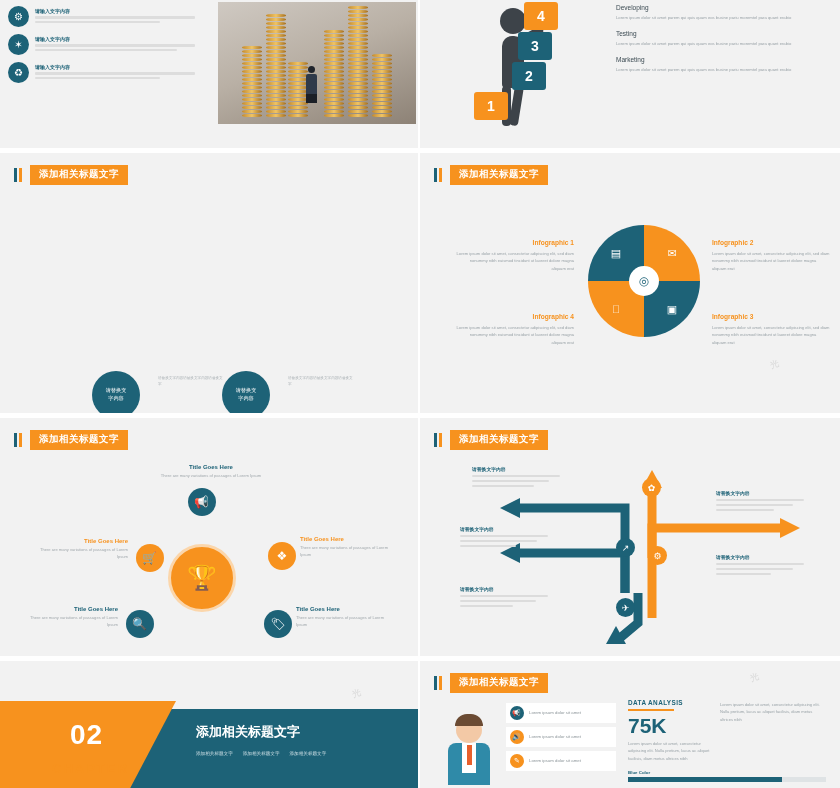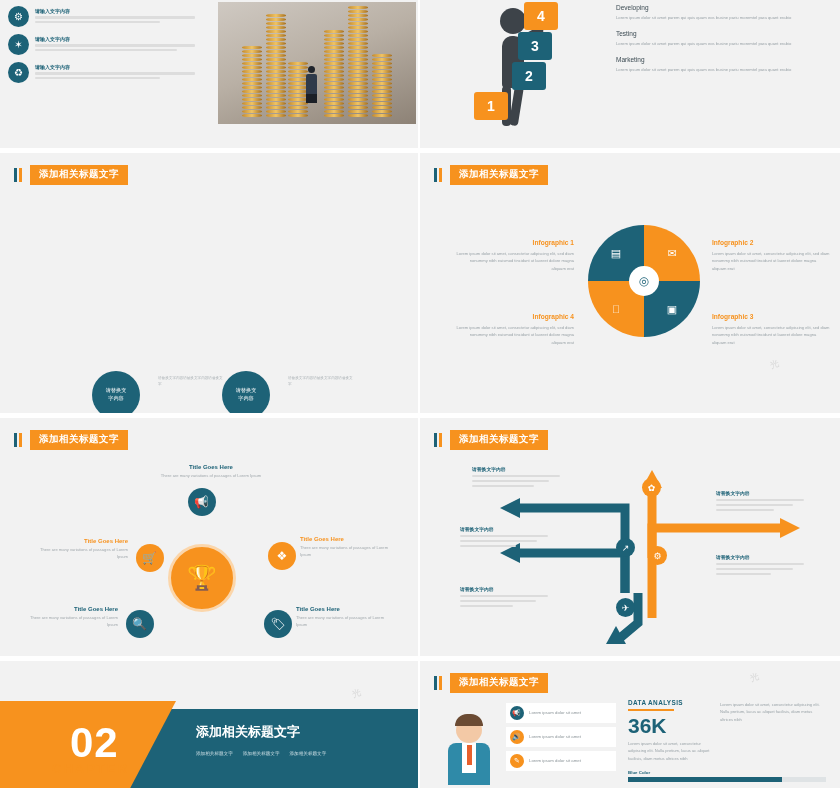--- a/index.html
+++ b/index.html
@@ -152,21 +152,21 @@
     display: flex; align-items: center; justify-content: center; color: #fff; font-size: 9px;
   }
 
   
   .s7-band { position: absolute; left: 0; top: 48px; width: 418px; height: 79px; background: #1d6277; }
   .s7-wedge {
     position: absolute; left: 0; top: 40px; width: 176px; height: 87px;
     background: #f7921e;
     clip-path: polygon(0 0, 100% 0, 74% 100%, 0 100%);
   }
-  .s7-num { position: absolute; left: 70px; top: 58px; color: #fff; font-size: 42px; font-weight: bold; letter-spacing: 1px; }
+  .s7-num { position: absolute; left: 70px; top: 58px; color: #fff; font-size: 28px; font-weight: bold; letter-spacing: 1px; }
   .s7-chap { position: absolute; left: 52px; top: 100px; color: #f7921e; font-size: 13px; font-weight: bold; letter-spacing: 2px; }
   .s7-title { position: absolute; left: 196px; top: 62px; color: #ffffff; font-size: 13px; font-weight: bold; }
   .s7-sub { position: absolute; left: 196px; top: 90px; display: flex; gap: 10px; }
   .s7-sub span { font-size: 4.6px; color: #cfe0e6; }
 
   
   .s8-person { position: absolute; left: 16px; top: 52px; width: 68px; height: 70px; }
   .s8-person .head { position: absolute; left: 20px; top: 4px; width: 26px; height: 26px; border-radius: 50%; background: #f3c9a6; }
   .s8-person .hair { position: absolute; left: 19px; top: 1px; width: 28px; height: 12px; border-radius: 14px 14px 0 0; background: #6b4b33; }
   .s8-person .body { position: absolute; left: 12px; top: 30px; width: 42px; height: 42px; border-radius: 8px 8px 0 0; background: #2f8aa8; }
@@ -621,21 +621,21 @@
       </div>
       <div class="s8-row">
         <div class="s8-dot" style="background:#f7921e;">✎</div>
         <span>Lorem ipsum dolor sit amet</span>
       </div>
     </div>
 
     <div class="s8-right">
       <div class="s8-kicker">DATA ANALYSIS</div>
       <div class="s8-kicker-rule"></div>
-      <div class="s8-big">36K</div>
+      <div class="s8-big">75K</div>
       <p class="s8-copy" style="width:82px;">Lorem ipsum dolor sit amet, consectetur adipiscing elit. Nulla pretium, lacus ac aliquet facilisis, diam metus ultrices nibh</p>
 
       <div class="s8-bars">
         <div class="s8-bar-row">
           <div class="s8-bar-lbl">Blue Color</div>
           <div class="s8-bar-track">
             <div class="s8-bar-fill" id="bar0" style="background: rgb(29, 98, 119); width: 78%;"></div>
           </div>
         </div>
         <div class="s8-bar-row">

